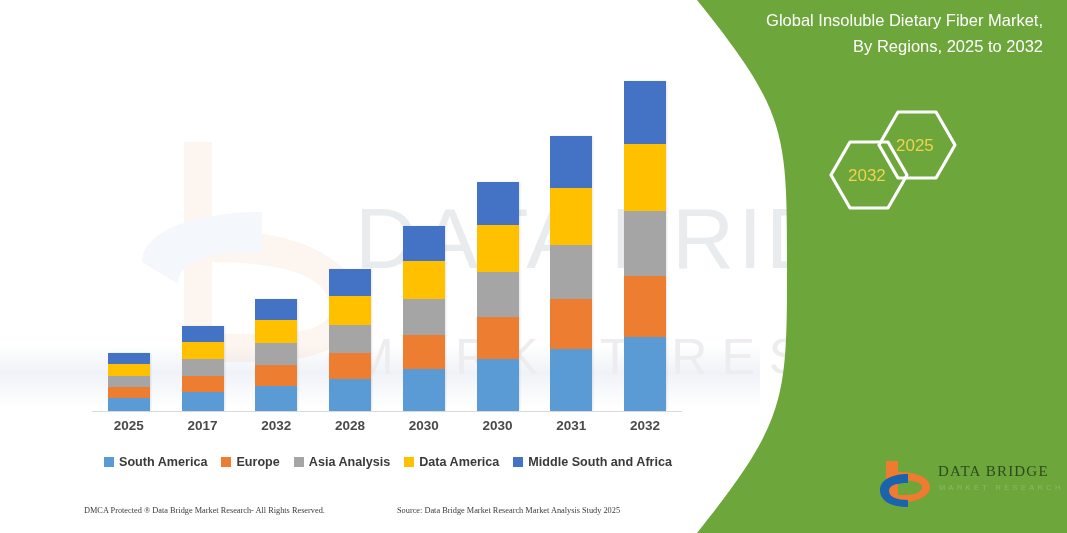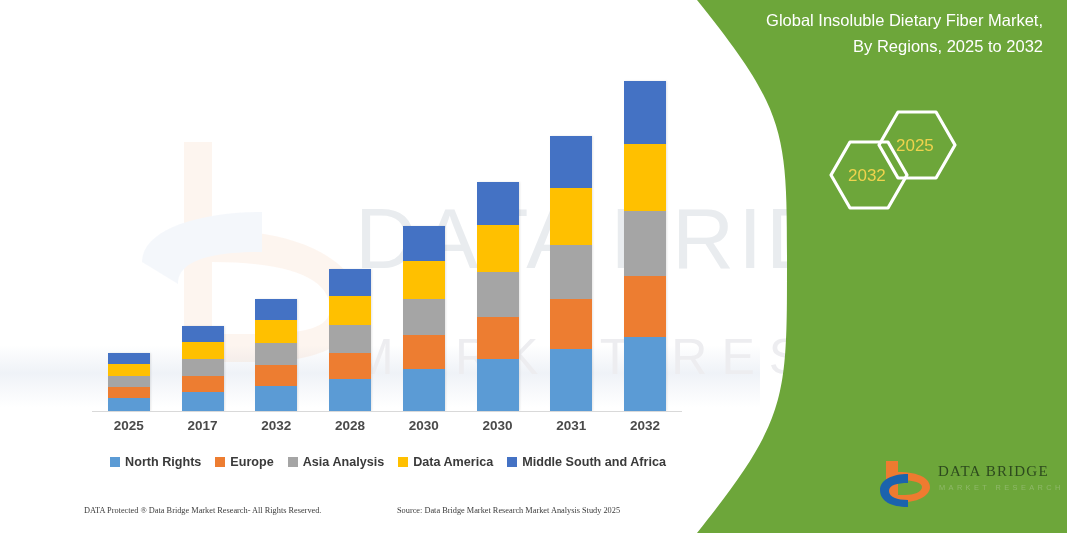--- a/index.html
+++ b/index.html
@@ -195,42 +195,42 @@
       <div class="xtick">2028</div>
       <div class="xtick">2030</div>
       <div class="xtick">2030</div>
       <div class="xtick">2031</div>
       <div class="xtick">2032</div>
     </div>
 
   <div class="legend" id="legend">
       <div class="lg-item">
         <span class="lg-sw" style="background: rgb(91, 155, 213);"></span>
-        <span class="lg-lb">North Rights</span>
+        <span class="lg-lb">South America</span>
       </div>
       <div class="lg-item">
         <span class="lg-sw" style="background: rgb(237, 125, 49);"></span>
         <span class="lg-lb">Europe</span>
       </div>
       <div class="lg-item">
         <span class="lg-sw" style="background: rgb(165, 165, 165);"></span>
         <span class="lg-lb">Asia Analysis</span>
       </div>
       <div class="lg-item">
         <span class="lg-sw" style="background: rgb(255, 192, 0);"></span>
         <span class="lg-lb">Data America</span>
       </div>
       <div class="lg-item">
         <span class="lg-sw" style="background: rgb(68, 114, 196);"></span>
         <span class="lg-lb">Middle South and Africa</span>
       </div>
     </div>
 
   <div class="footer">
-    <div class="fl">DATA Protected ® Data Bridge Market Research-  All Rights Reserved.</div>
+    <div class="fl">DMCA Protected ® Data Bridge Market Research-  All Rights Reserved.</div>
     <div class="fr">Source: Data Bridge Market Research  Market Analysis Study 2025</div>
   </div>
 
   <div class="green-panel">
     <svg width="400" height="533" viewBox="0 0 400 533">
       <path d="M30 0 L400 0 L400 533 L30 533 C120 420 120 400 120 266 C120 132 120 112 30 0 Z" fill="#6DA63A"></path>
     </svg>
   </div>
 
   <div class="gp-title">

